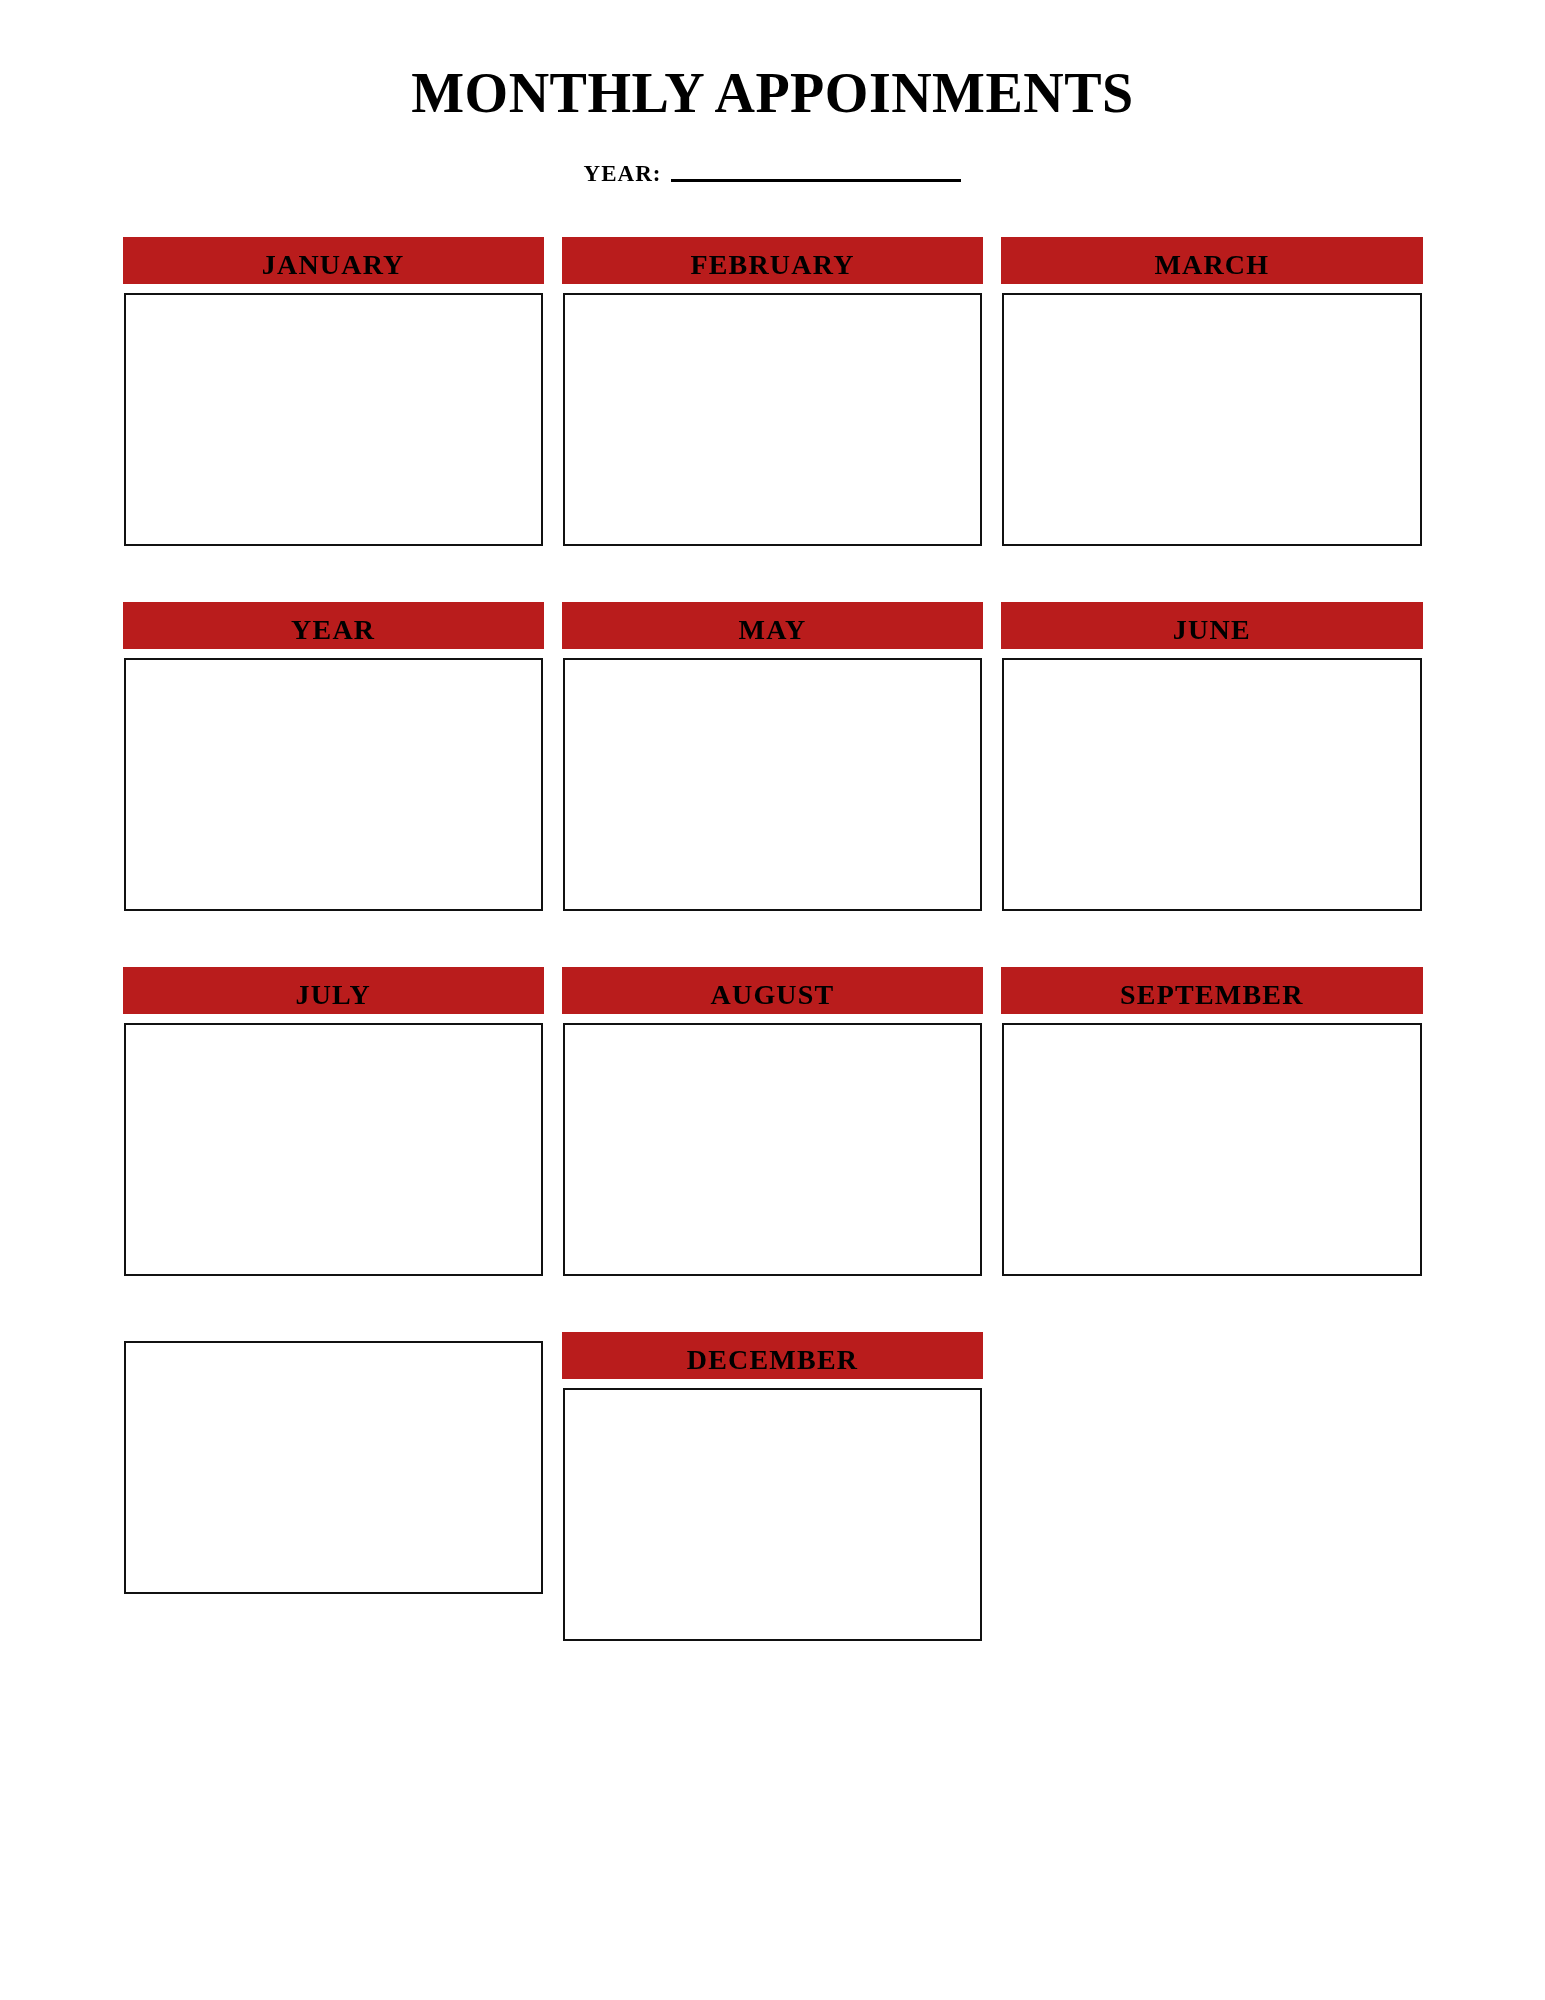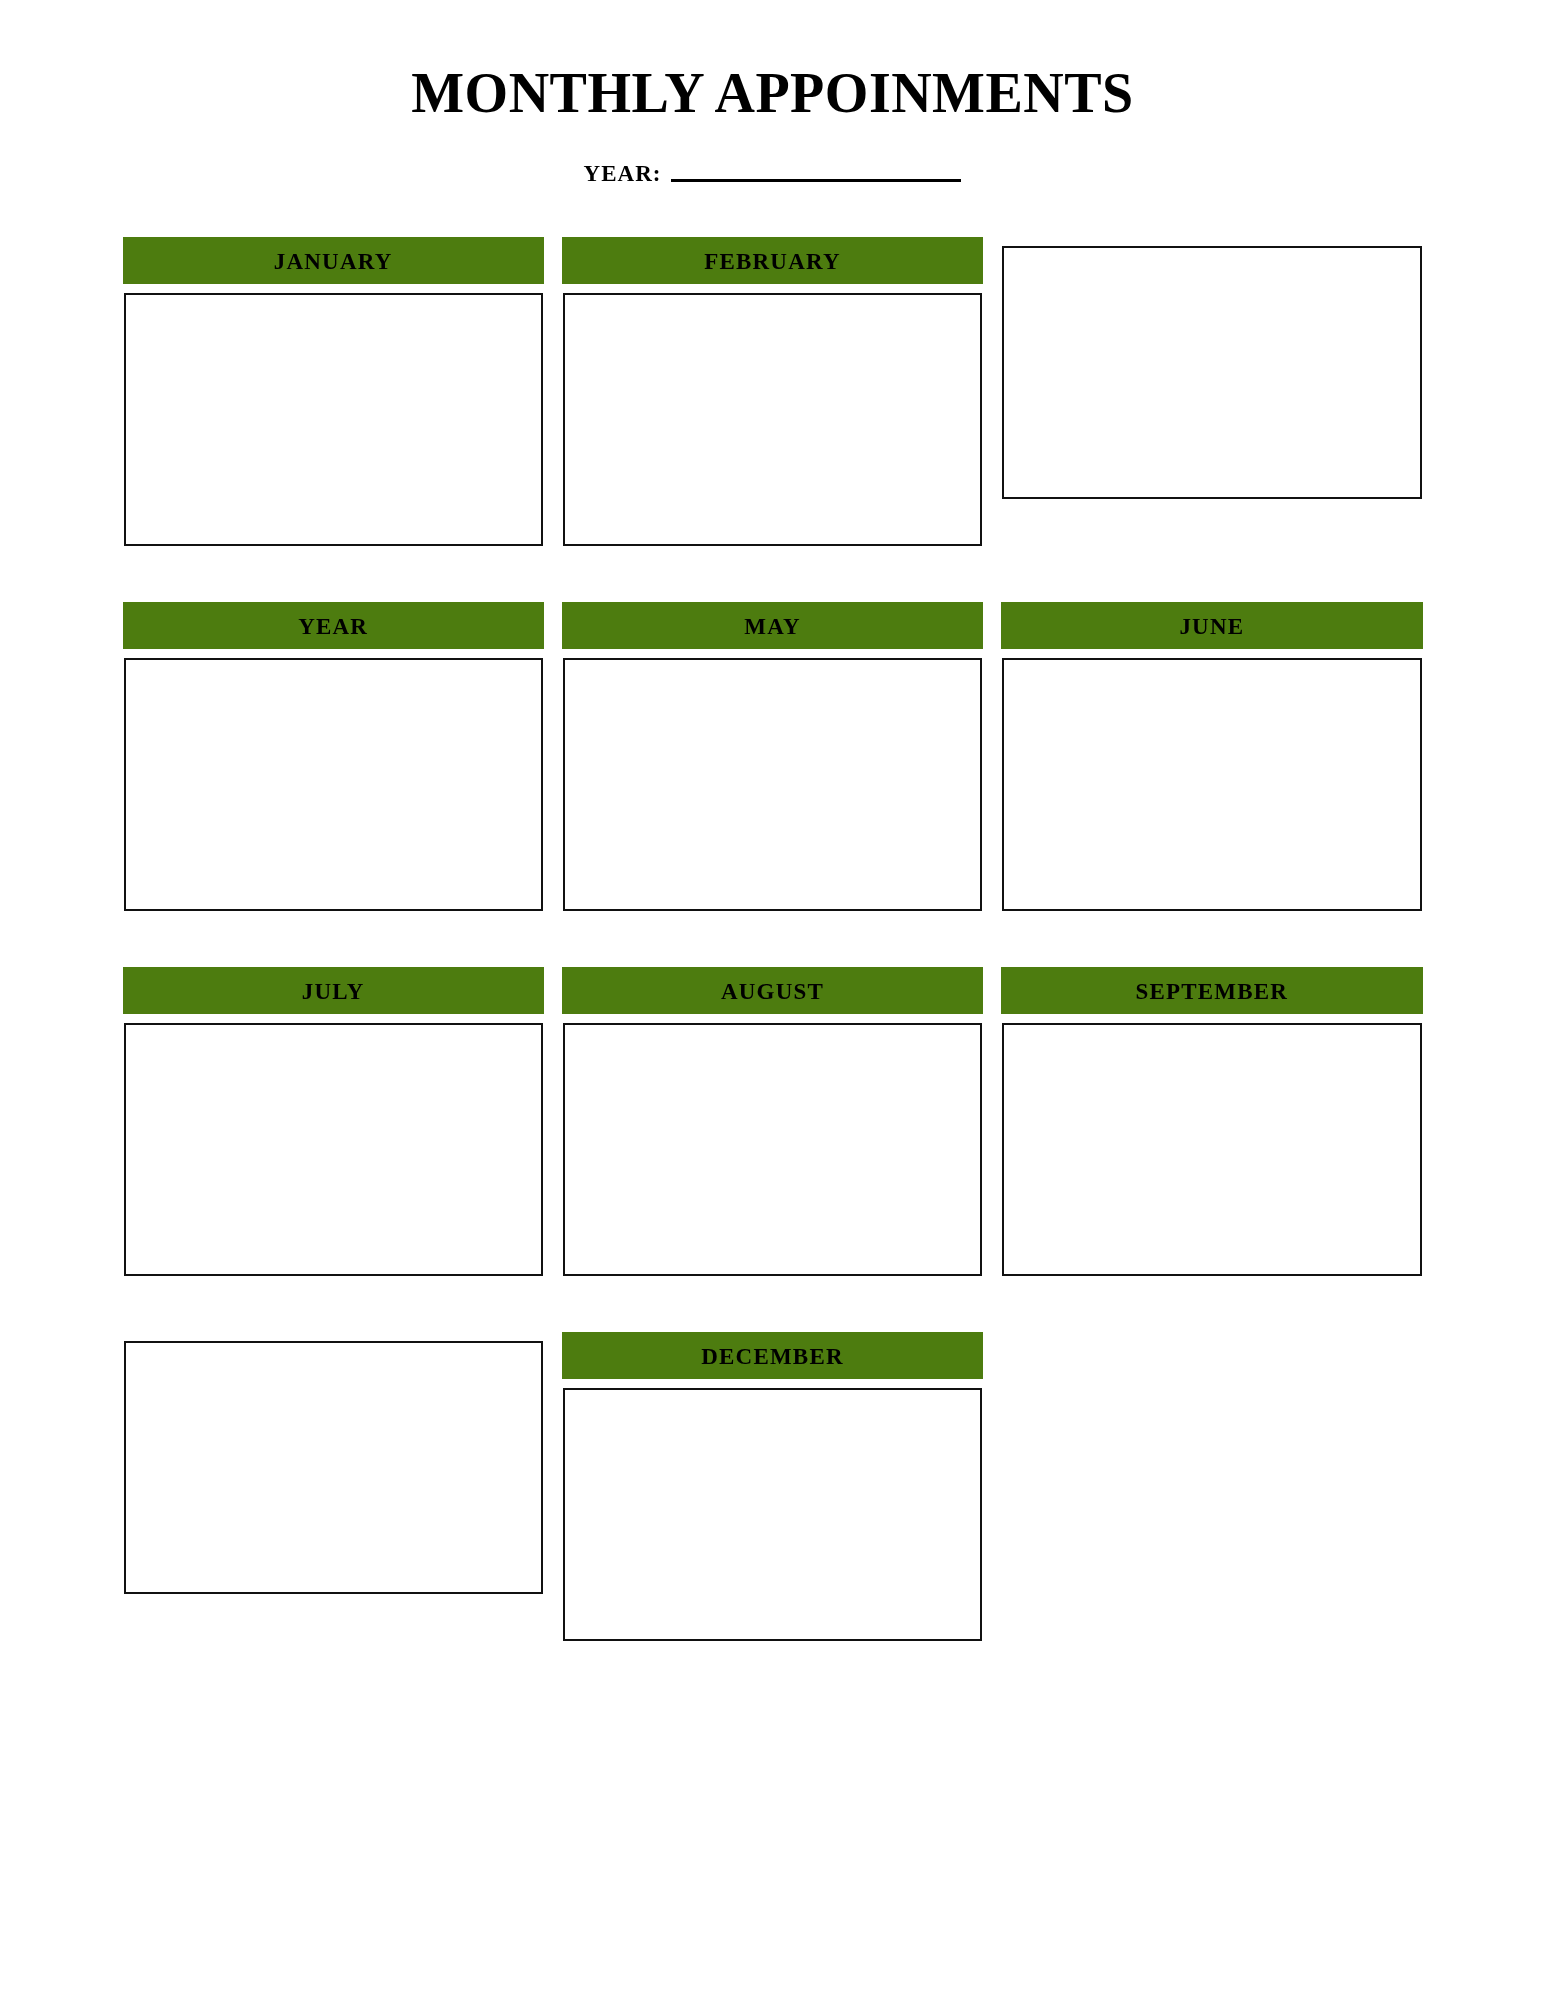--- a/index.html
+++ b/index.html
@@ -57,25 +57,25 @@
     width: 1300px;
     display: grid;
     grid-template-columns: repeat(3, 1fr);
     column-gap: 18px;
     row-gap: 0px;
   }
   .month-cell {
     margin-bottom: 56px;
   }
   .month-header {
-    background: #4d7c0f;
+    background: #b91c1c;
     text-align: center;
     font-family: "Liberation Serif", serif;
     font-weight: bold;
-    font-size: 23px;
+    font-size: 28px;
     letter-spacing: 1.2px;
     padding: 12px 0 11px 0;
     box-sizing: border-box;
     height: 47px;
   }
   .month-box {
     border: 2px solid #111;
     height: 253px;
     box-sizing: border-box;
     background: #ffffff;
@@ -102,20 +102,21 @@
       <div class="month-header">JANUARY</div>
       <div class="month-box"></div>
     </div>
 
     <div class="month-cell">
       <div class="month-header">FEBRUARY</div>
       <div class="month-box"></div>
     </div>
 
     <div class="month-cell">
+      <div class="month-header">MARCH</div>
       <div class="month-box"></div>
     </div>
 
     <div class="month-cell">
       <div class="month-header">YEAR</div>
       <div class="month-box"></div>
     </div>
 
     <div class="month-cell">
       <div class="month-header">MAY</div>

